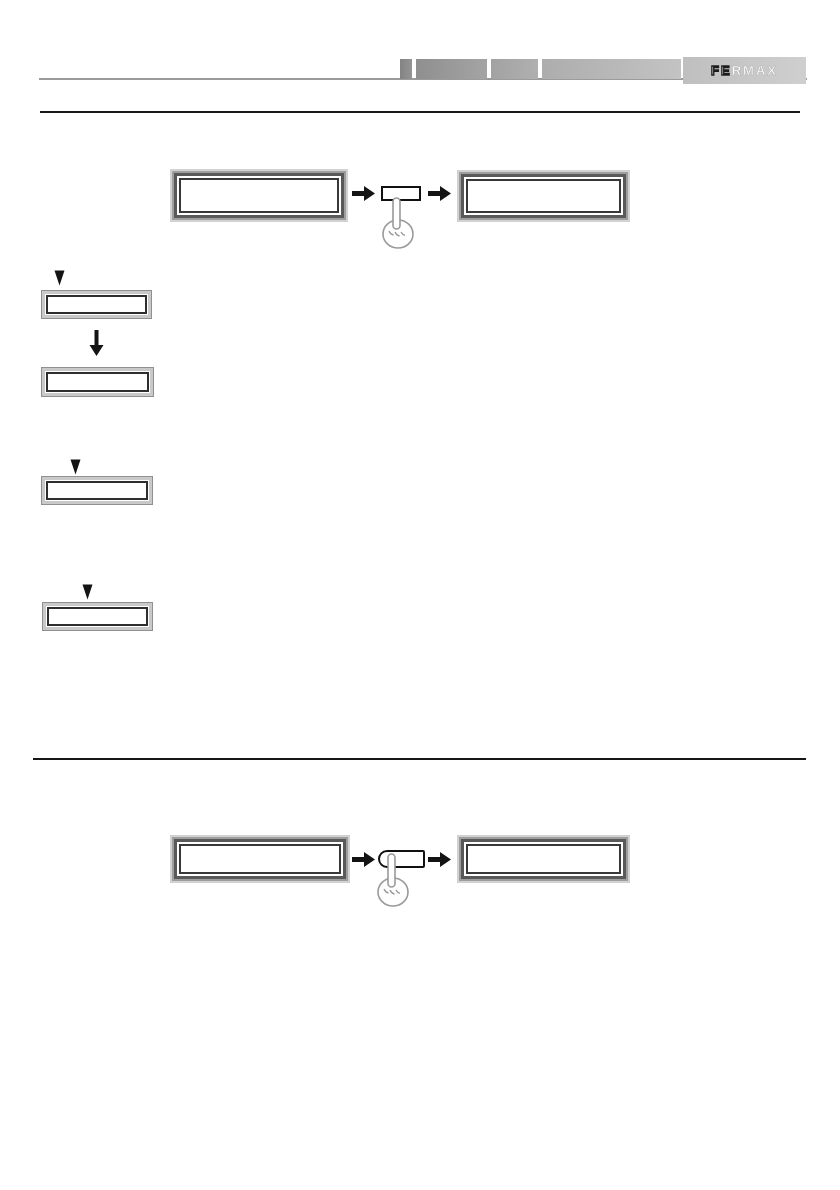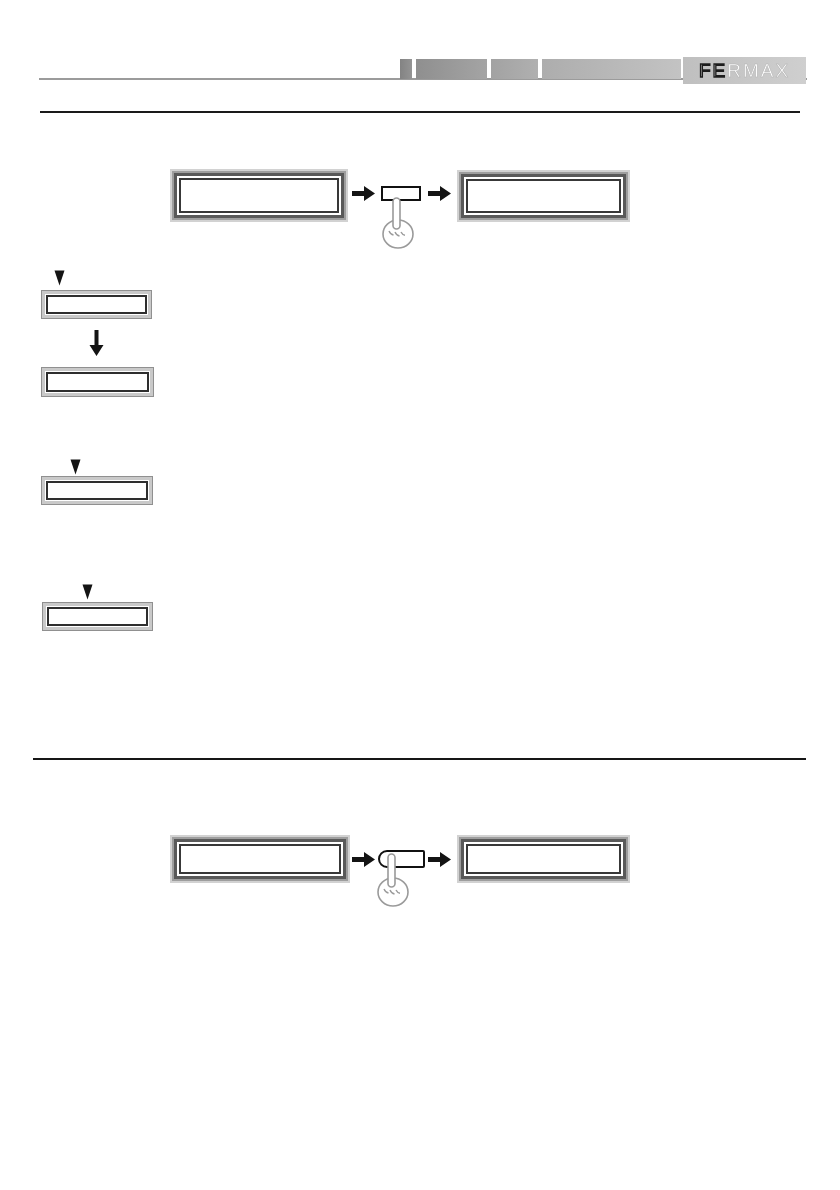--- a/index.html
+++ b/index.html
@@ -14,21 +14,21 @@
   .bar-1{left:400px;width:12px;background:linear-gradient(to right,#838383,#949494);}
   .bar-2{left:416px;width:71px;background:linear-gradient(to right,#8f8f8f,#a4a4a4);}
   .bar-3{left:491px;width:47px;background:linear-gradient(to right,#a2a2a2,#b0b0b0);}
   .bar-4{left:542px;width:139px;background:linear-gradient(to right,#adadad,#c3c3c3);}
   .logo-panel{
     position:absolute;left:683px;top:57px;width:123px;height:27px;
     background:linear-gradient(to right,#bfbfbf,#cfcfcf);
     display:flex;align-items:center;justify-content:center;
   }
   .logo-text{
-    font-weight:normal;font-size:19px;letter-spacing:2px;line-height:1;
+    font-weight:bold;font-size:13px;letter-spacing:2px;line-height:1;
     color:#ffffff;white-space:nowrap;
   }
   .logo-fe{color:#fdfdfd;-webkit-text-stroke:1.4px #1c1c1c;}
   .logo-rmax{color:#fdfdfd;-webkit-text-stroke:0.5px #b0b0b0;}
   
   .display{
     position:absolute;box-sizing:border-box;background:#fff;border:2px solid #383838;
     box-shadow:0 0 0 2px #ffffff,0 0 0 5px #595959,0 0 0 7px #9e9e9e,0 0 0 9px #d2d2d2;
     font-size:12px;color:#222;
   }

